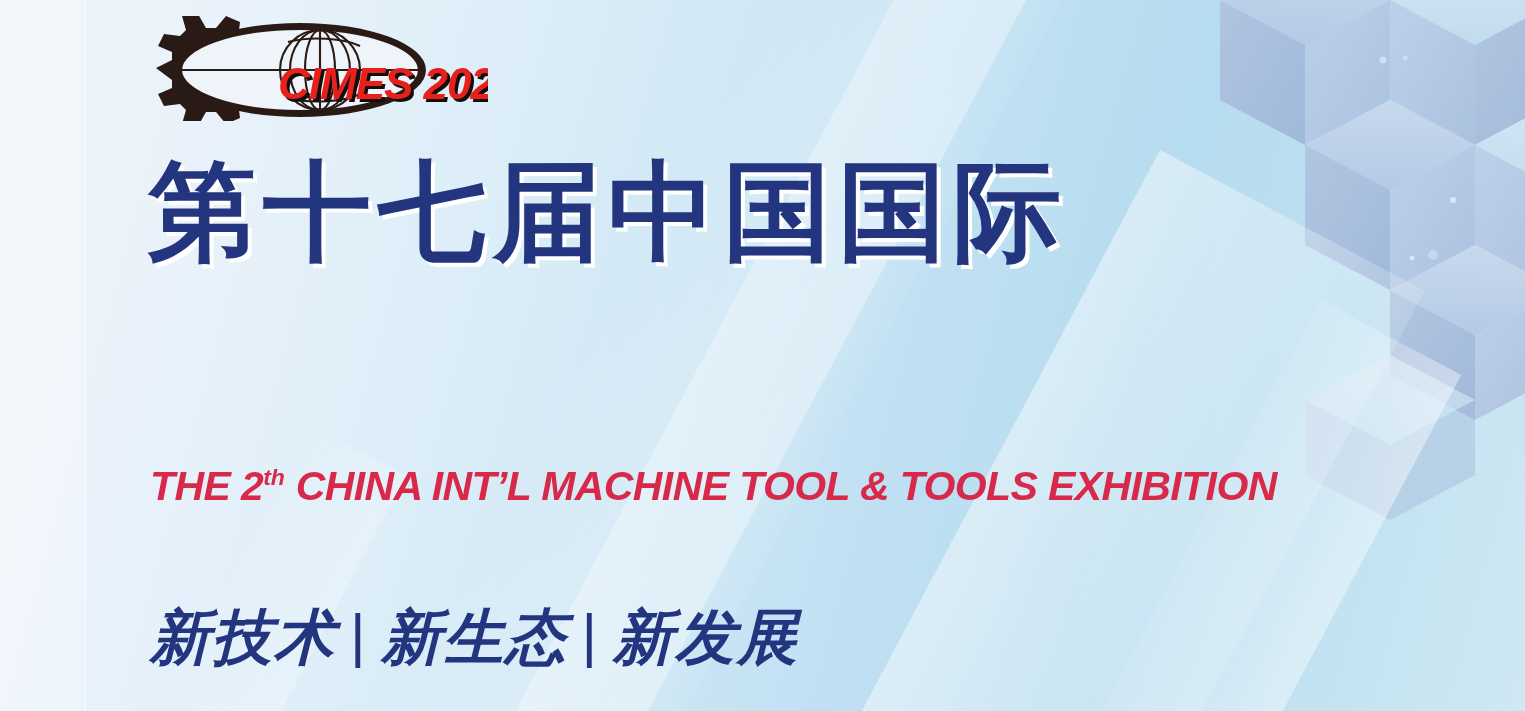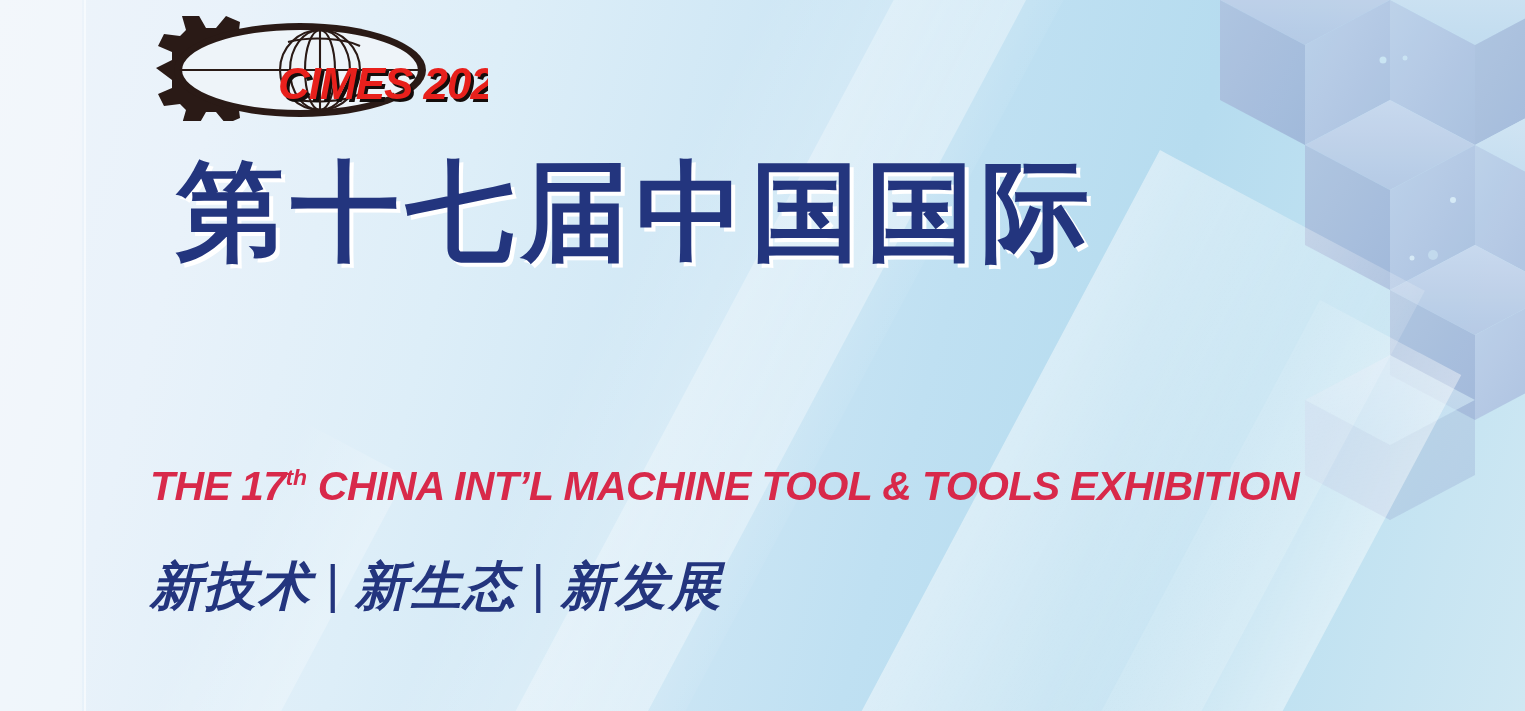--- a/index.html
+++ b/index.html
@@ -109,21 +109,20 @@
   .cn-line {
     position: absolute;
     left: 0;
     color: #23357E;
     font-weight: 700;
     font-size: 108px;
     line-height: 1;
     white-space: nowrap;
     text-shadow: 4px 4px 0 #ffffff;
     font-family: "Liberation Sans", "DejaVu Sans", sans-serif;
-    margin-left: 28px;
   }
   .cn-line.l1 {
     top: 158px;
     letter-spacing: 7px;
   }
   .cn-line.l2 {
     top: 320px;
     letter-spacing: 24px;
   }
 
@@ -144,23 +143,23 @@
     font-size: 0.56em;
     vertical-align: super;
     letter-spacing: 0;
     font-style: italic;
   }
 
   
   .slogan {
     position: absolute;
     left: 2px;
-    top: 560px;
+    top: 608px;
     color: #23357E;
-    font-size: 52px;
+    font-size: 60px;
     font-weight: 700;
     font-style: italic;
     white-space: nowrap;
     line-height: 1;
     letter-spacing: 2px;
   }
   .slogan .sep {
     display: inline-block;
     font-style: normal;
     font-weight: 400;
@@ -275,18 +274,18 @@
         <g>
           <text x="133" y="86" font-family="Liberation Sans, DejaVu Sans, sans-serif" font-size="44" font-weight="bold" font-style="italic" letter-spacing="-1" fill="#140D0B">CIMES 2026</text>
           <text x="130" y="83" font-family="Liberation Sans, DejaVu Sans, sans-serif" font-size="44" font-weight="bold" font-style="italic" letter-spacing="-1" fill="#E8201C">CIMES 2026</text>
         </g>
       </svg>
     </div>
 
     <div class="cn-line l1">第十七届中国国际</div>
 
 
-    <div class="en-line"><span>THE 17</span><span class="sup">th</span><span> CHINA INT’L MACHINE TOOL &amp; TOOLS EXHIBITION</span></div>
+    <div class="en-line"><span>THE 2</span><span class="sup">th</span><span> CHINA INT’L MACHINE TOOL &amp; TOOLS EXHIBITION</span></div>
 
     <div class="slogan"><span>新技术</span><span class="sep">|</span><span>新生态</span><span class="sep">|</span><span>新发展</span></div>
 
   </div>
 </div>
 
 </body></html>

